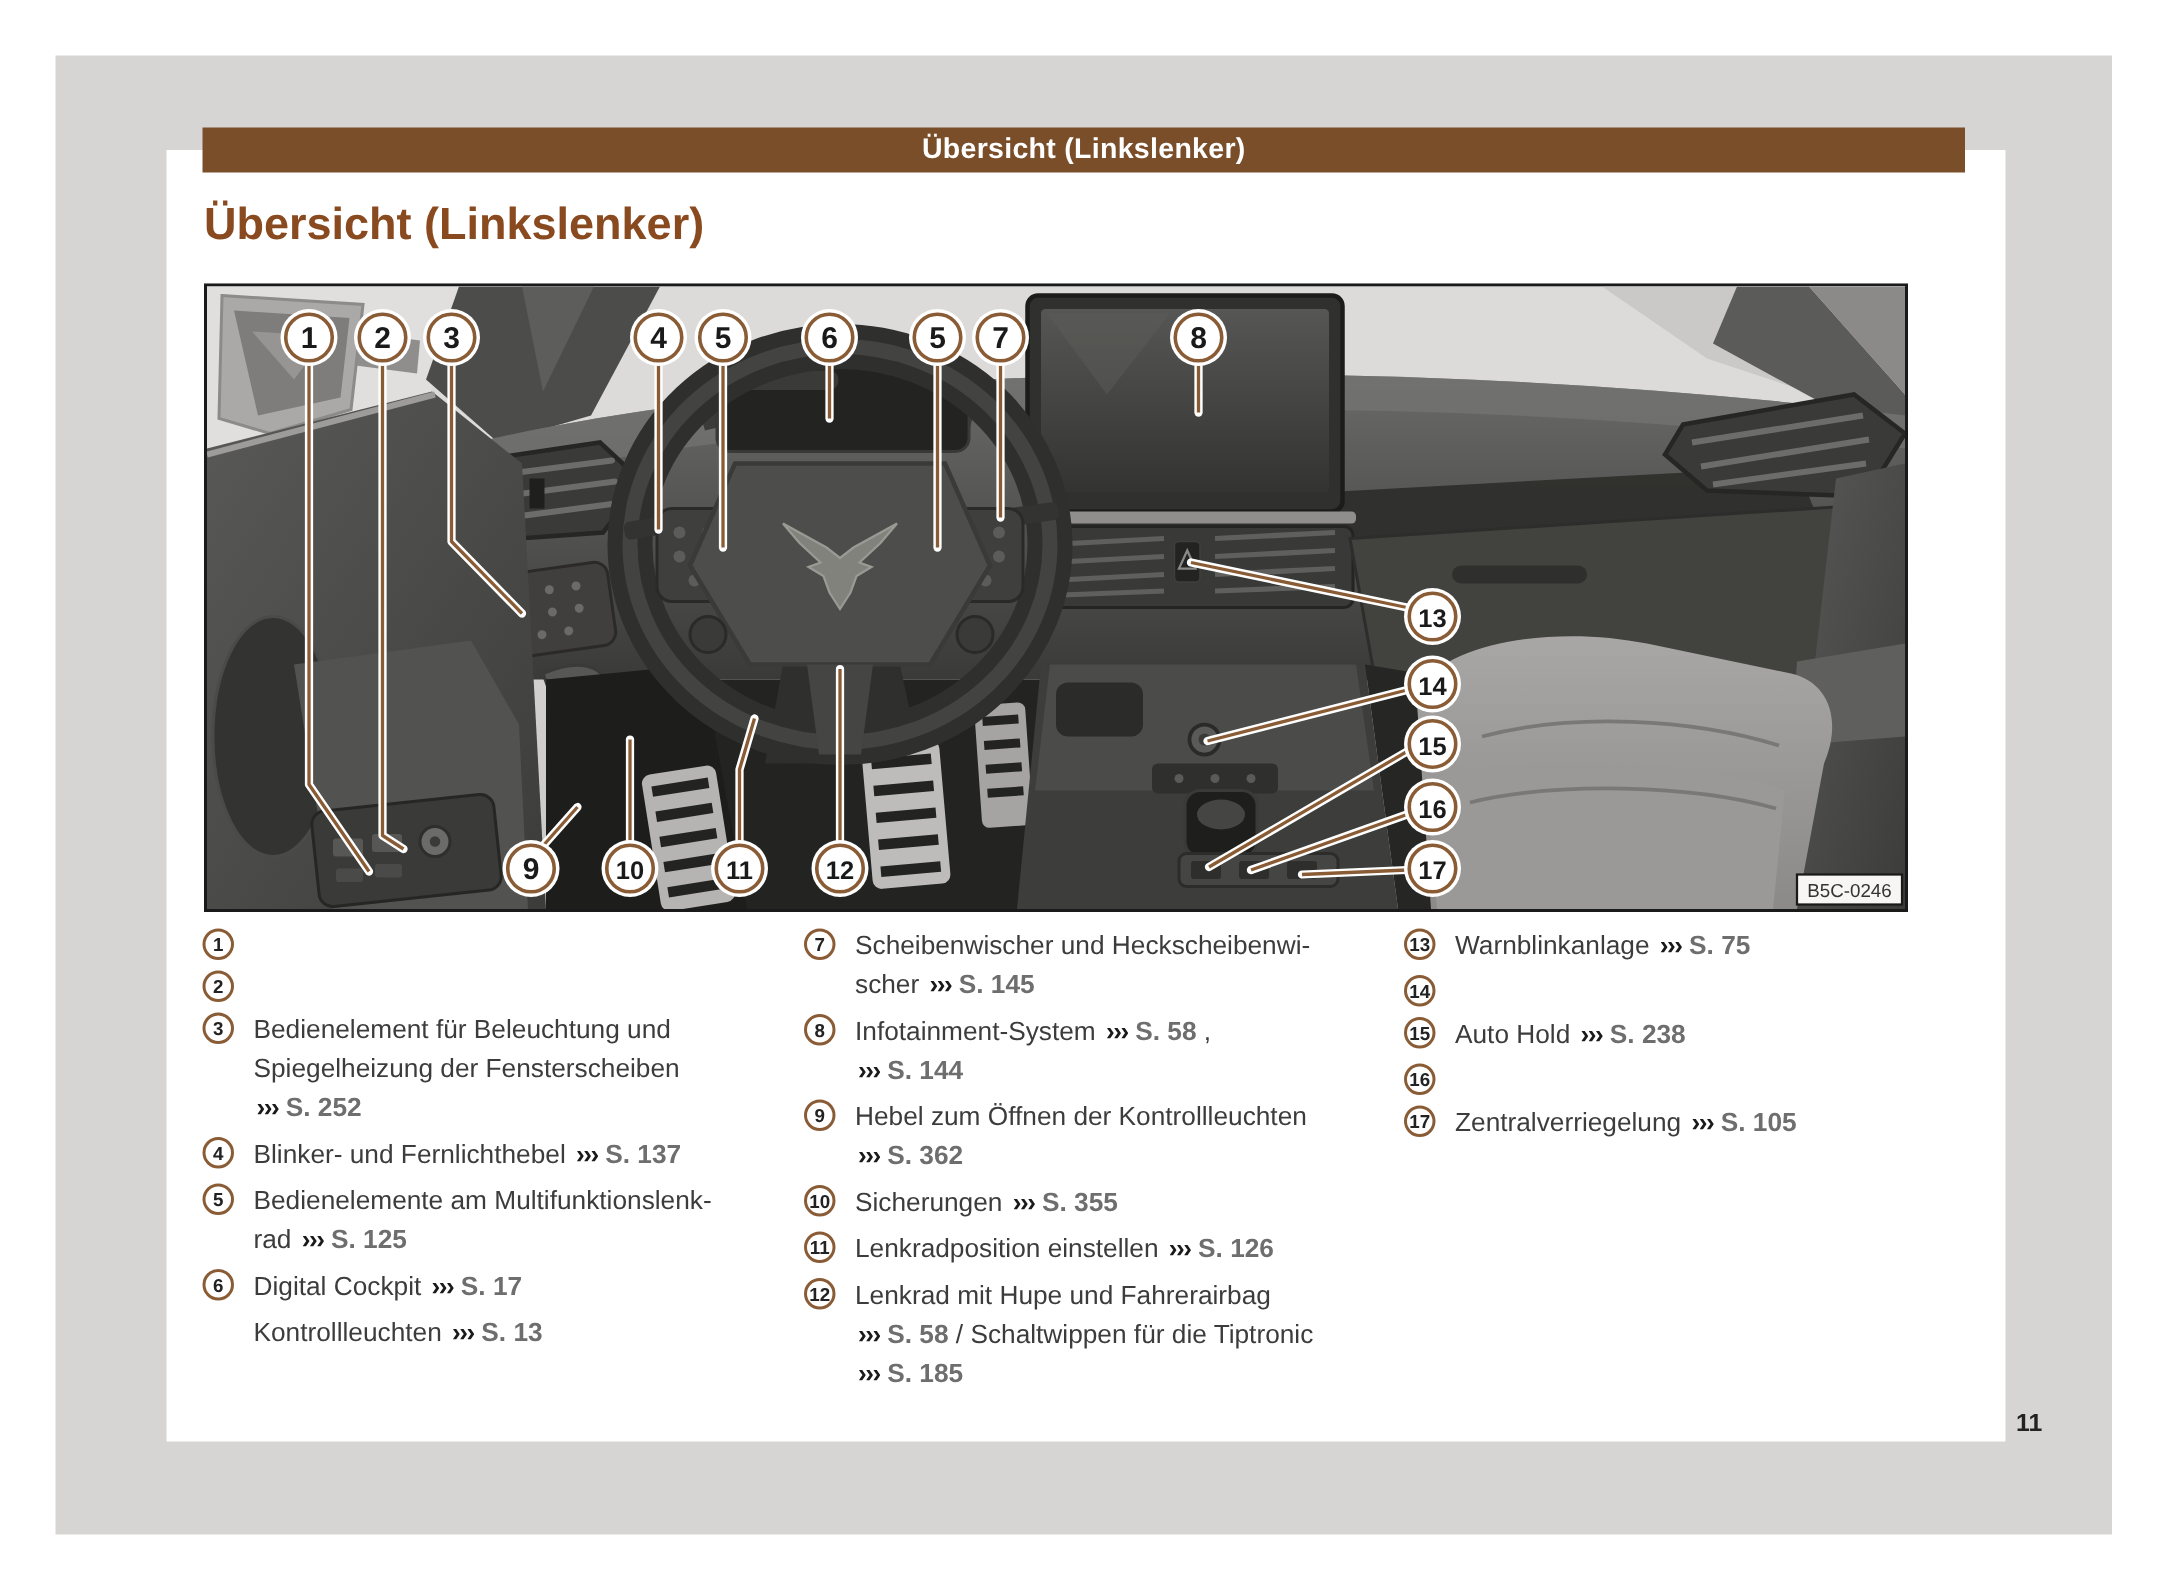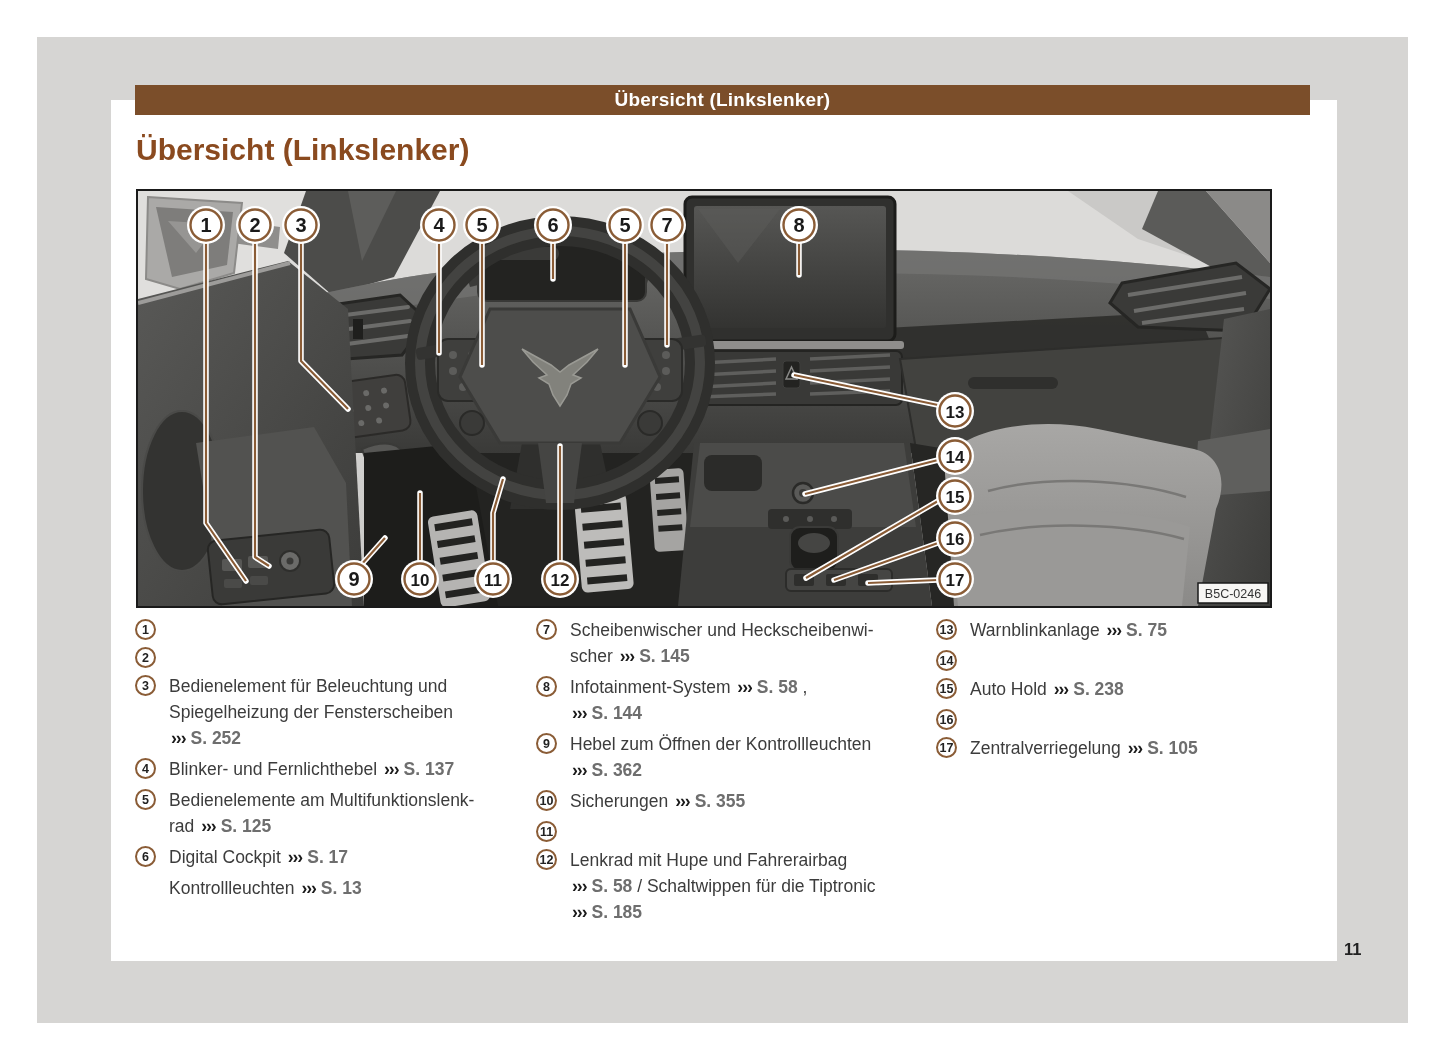--- a/index.html
+++ b/index.html
@@ -424,20 +424,21 @@
     <div class="item">
       <span class="lnum">9</span>
       <span class="ltext"><span class="tx">Hebel zum Öffnen der Kontrollleuchten</span><br><span class="arrow">›››</span><span class="pref">S. 362</span></span>
     </div>
     <div class="item">
       <span class="lnum">10</span>
       <span class="ltext"><span class="tx">Sicherungen </span><span class="arrow">›››</span><span class="pref">S. 355</span></span>
     </div>
     <div class="item">
       <span class="lnum">11</span>
+      <span class="ltext"><span class="tx">Lenkradposition einstellen </span><span class="arrow">›››</span><span class="pref">S. 126</span></span>
     </div>
     <div class="item">
       <span class="lnum">12</span>
       <span class="ltext"><span class="tx">Lenkrad mit Hupe und Fahrerairbag</span><br><span class="arrow">›››</span><span class="pref">S. 58</span><span class="tx"> / Schaltwippen für die Tiptronic</span><br><span class="arrow">›››</span><span class="pref">S. 185</span></span>
     </div>
   </div>
 <div class="legend" id="col3">
     <div class="item">
       <span class="lnum">13</span>
       <span class="ltext"><span class="tx">Warnblinkanlage </span><span class="arrow">›››</span><span class="pref">S. 75</span></span>

